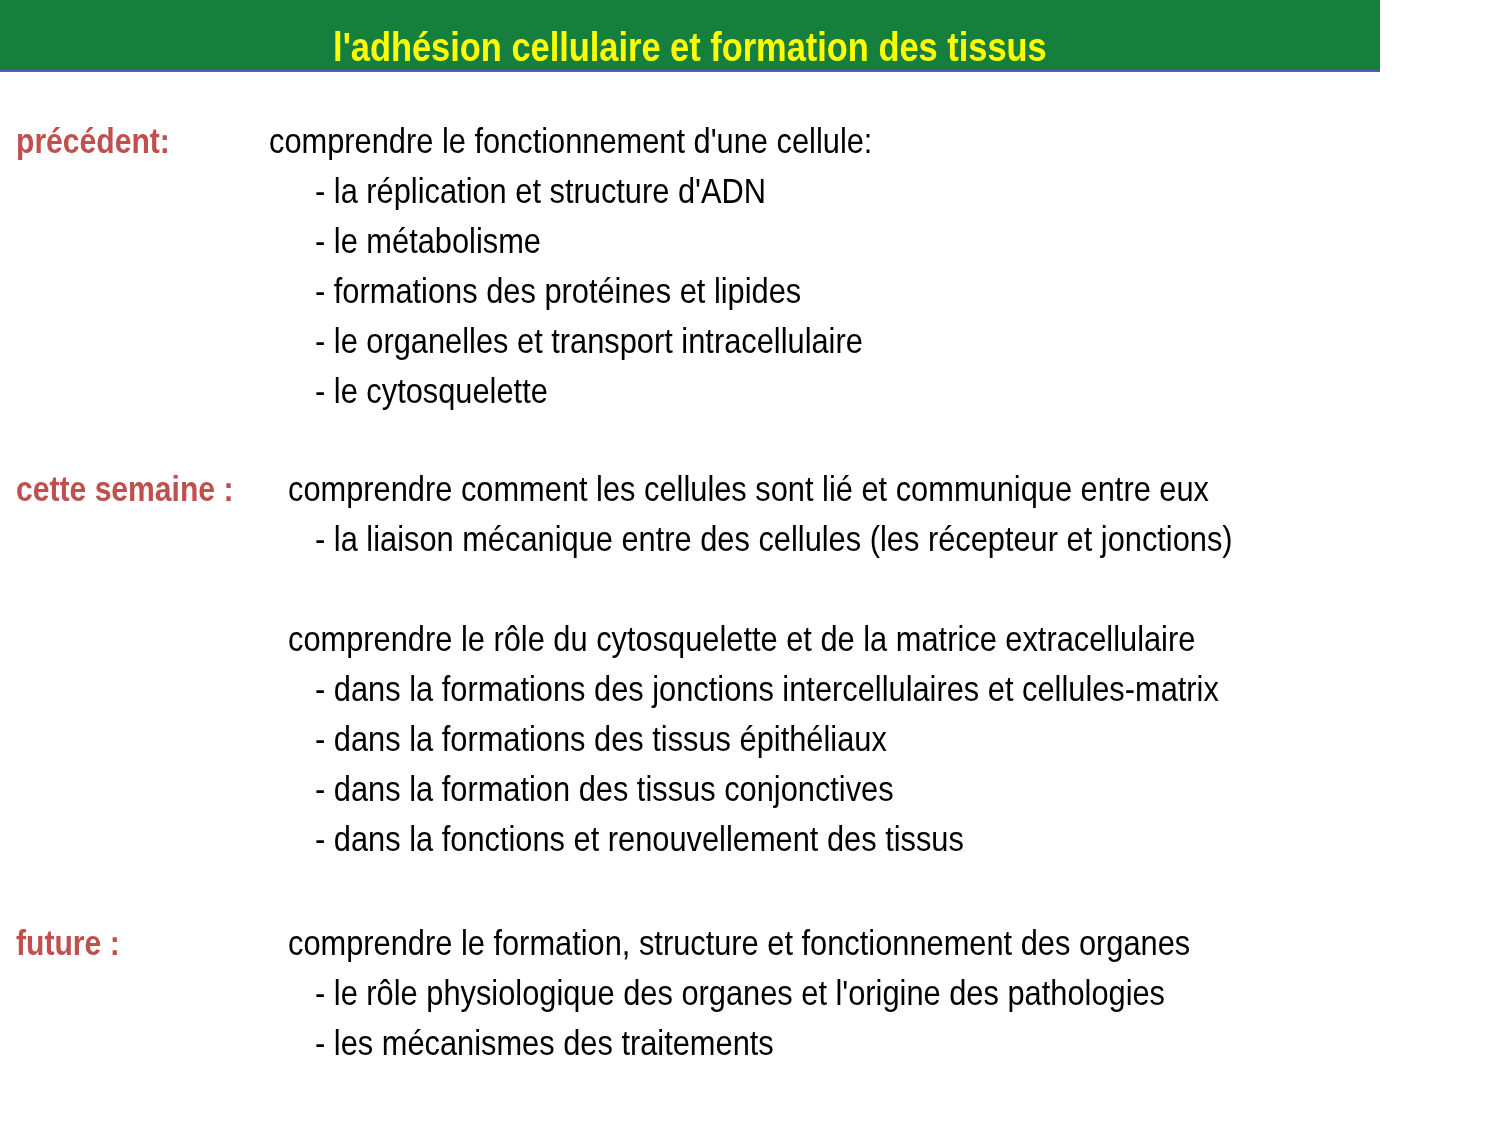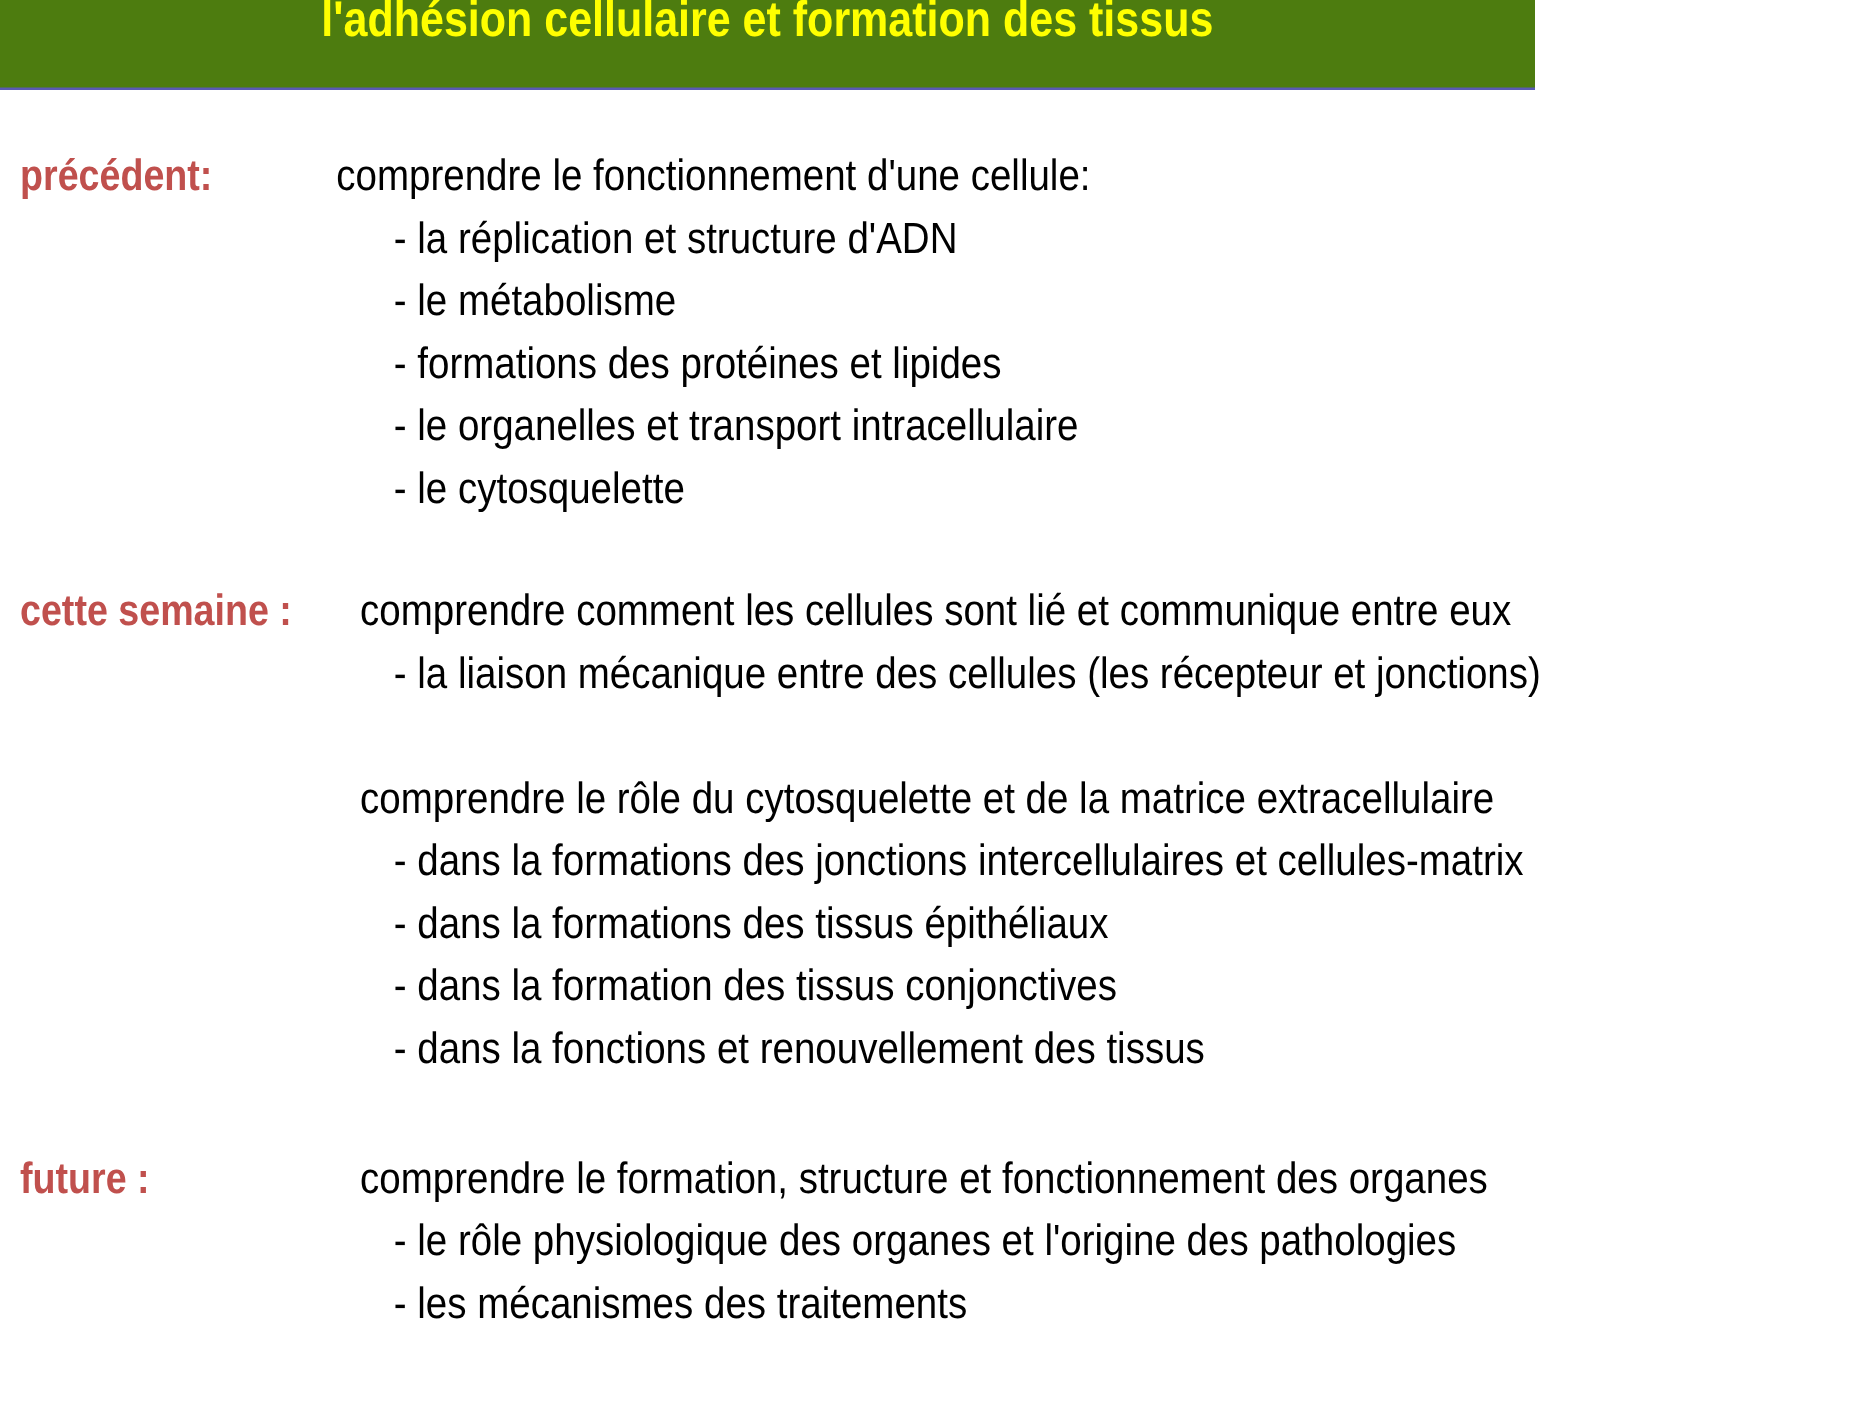--- a/index.html
+++ b/index.html
@@ -11,26 +11,26 @@
       width: 1500px;
       height: 1125px;
       position: relative;
       overflow: hidden;
       font-family: "Liberation Sans", sans-serif;
       color: #000000;
     }
     .title-bar {
       position: absolute;
       left: 0; top: 0;
-      width: 1228px;
+      width: 1380px;
       height: 70px;
-      background: #4d7c0f;
+      background: #15803d;
       border-bottom: 2px solid #5a5ab4;
       display: flex;
-      align-items: flex-start;
+      align-items: flex-end;
       justify-content: center;
     }
     .title-text {
       color: #ffff00;
       font-weight: bold;
       font-size: 40px;
       white-space: nowrap;
       display: inline-block;
       transform: scaleX(0.86);
       transform-origin: center center;

